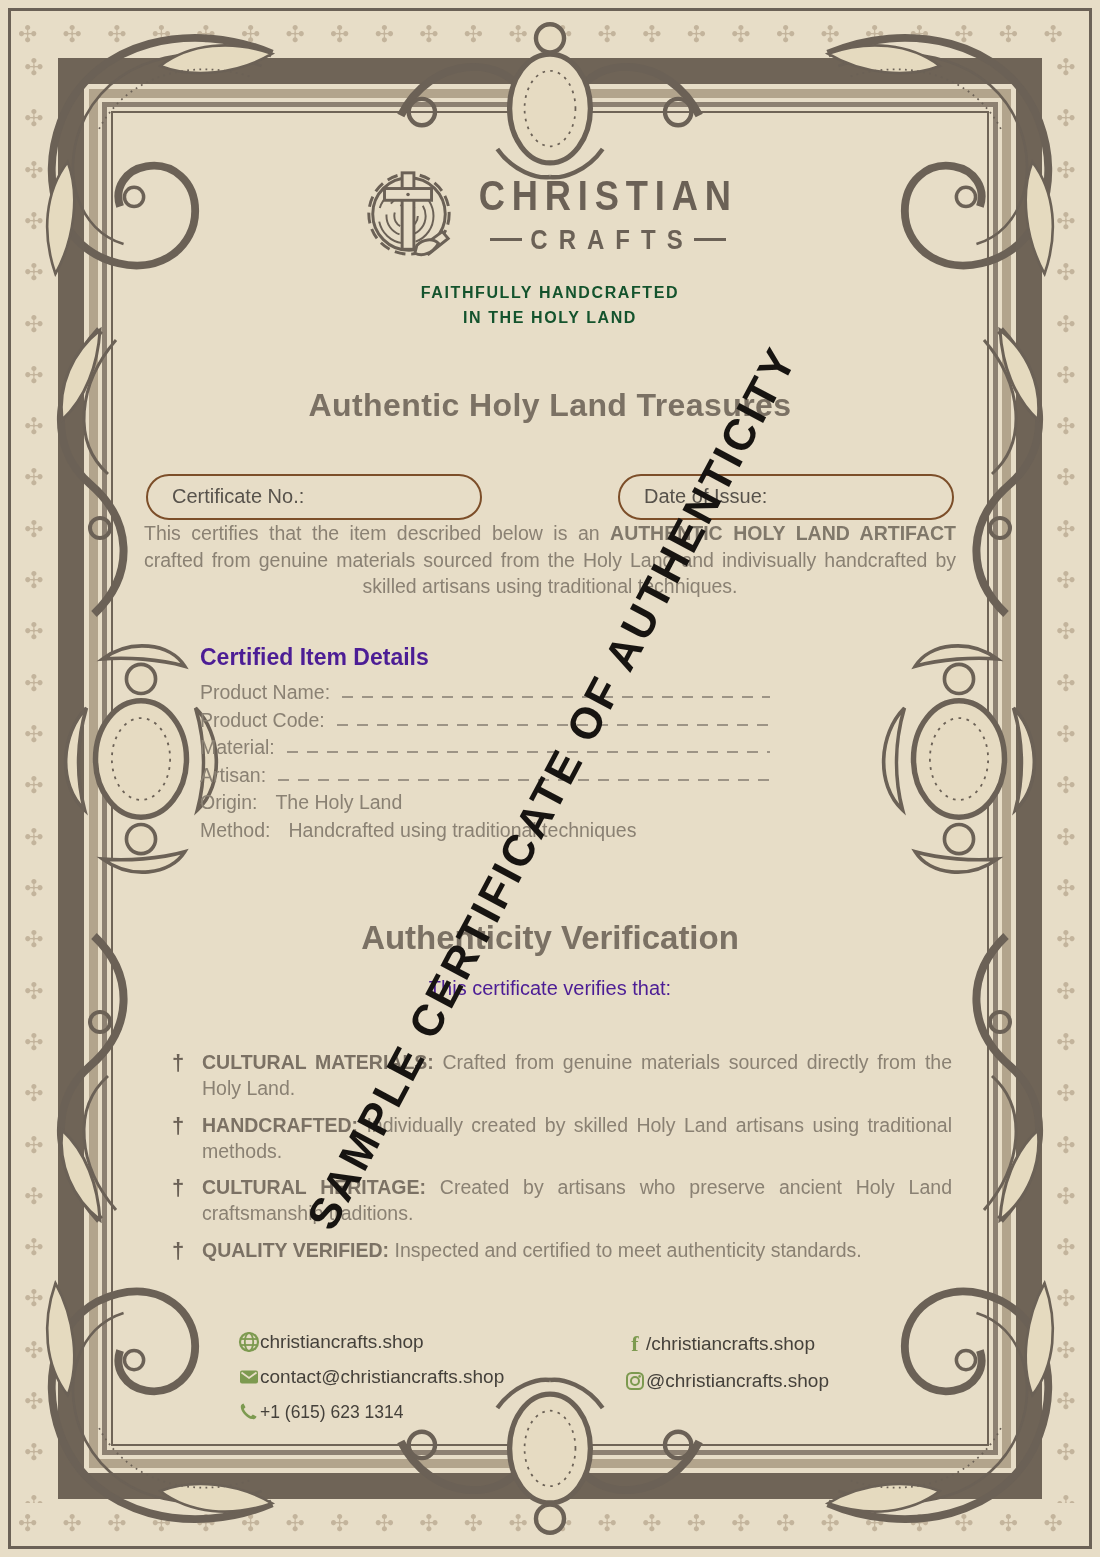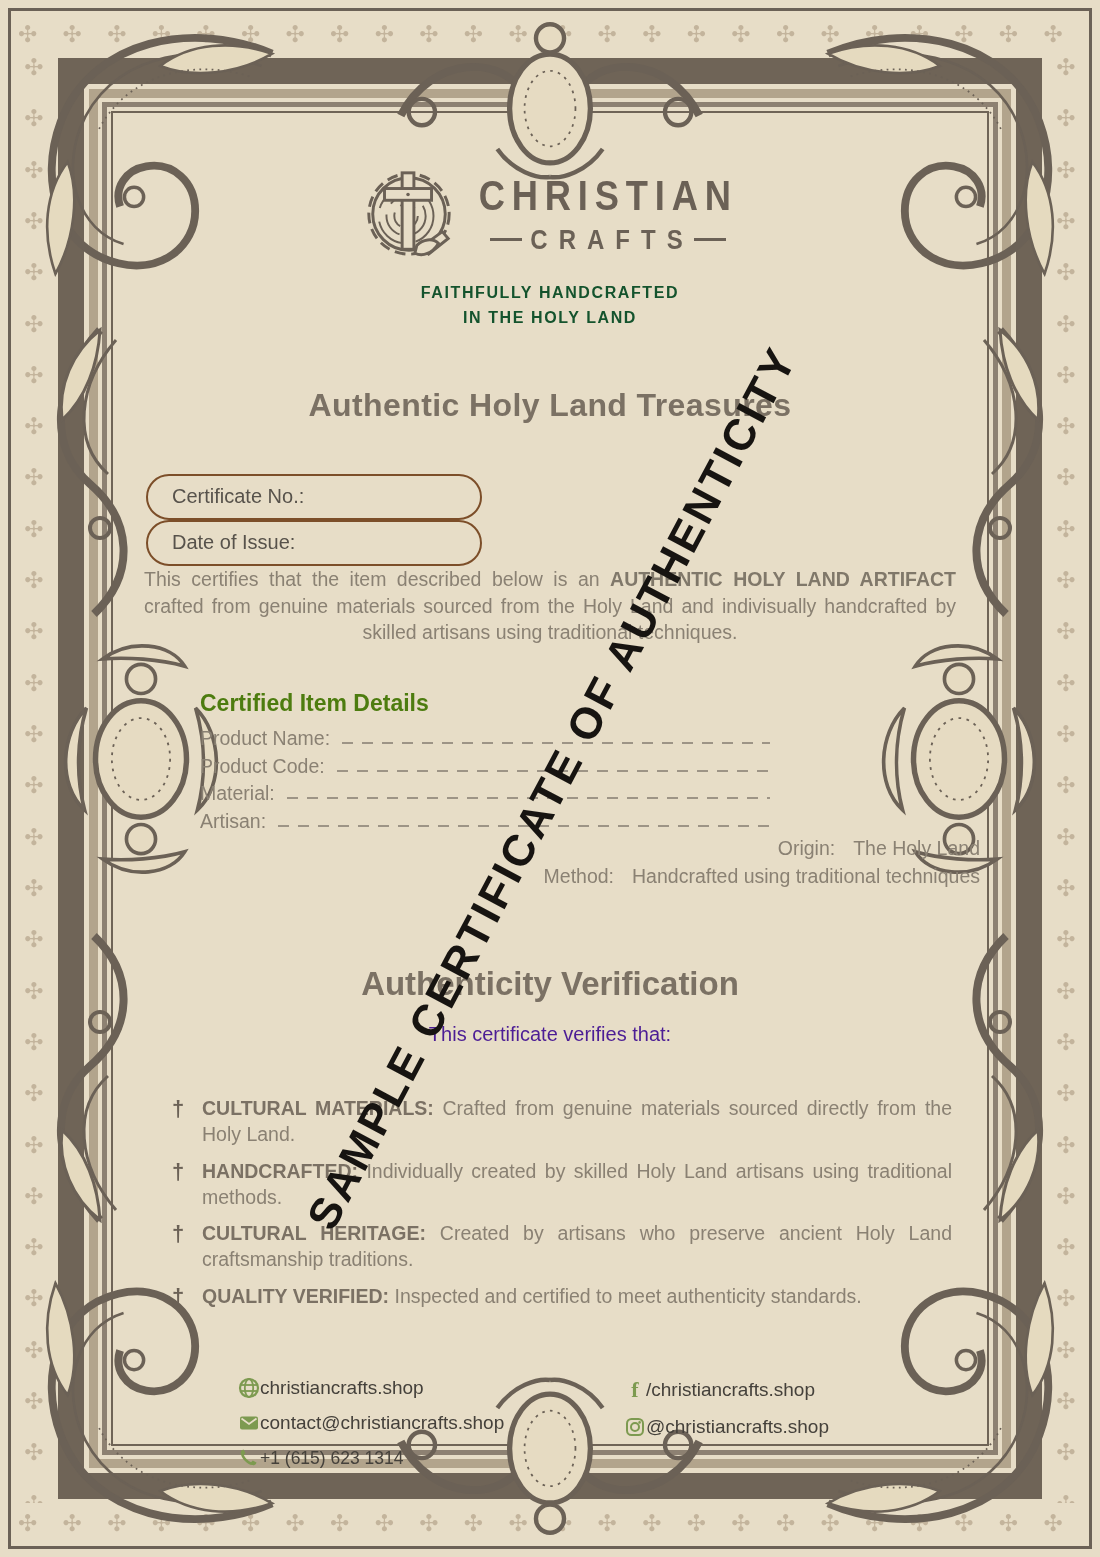--- a/index.html
+++ b/index.html
@@ -56,37 +56,37 @@
   .brand2 .d{width:32px; height:3px; background:#6b6156;}
   .brand2 .t{font-size:24px; font-weight:700; letter-spacing:11px; color:#6b6156;
              transform:scale(1,1.12); padding-left:8px;}
   .tagline{margin-top:15px; text-align:center; font-size:16px; font-weight:700;
            letter-spacing:1.6px; color:#14532d; line-height:1.55;}
 
   .title{margin-top:56px; font-size:32px; font-weight:700; color:#7b7164;
          letter-spacing:.4px;}
 
   .fields-row{display:flex; justify-content:space-between; width:100%;
-              padding:0 26px; margin-top:50px;flex-direction:column;}
+              padding:0 26px; margin-top:50px;}
   .field-box{width:336px; height:46px; border:2px solid #7c4e29; border-radius:24px;
              display:flex; align-items:center; padding-left:24px; font-size:20px;
              color:#57524b; background:transparent;}
 
   .intro{width:812px; font-size:19.5px; line-height:1.38;
          color:#8a8173; text-align:justify; text-align-last:center;}
   .intro b{color:#80786a; font-weight:700;}
 
   .details{width:100%; padding-left:80px; margin-top:44px; text-align:left;}
-  .details h2{font-size:23px; font-weight:700; color:#4d7c0f; margin-bottom:8px;}
+  .details h2{font-size:23px; font-weight:700; color:#4c1d95; margin-bottom:8px;}
   .drow{display:flex; align-items:center; width:570px; font-size:19.5px;
         color:#8a8173; line-height:27.5px;}
   .drow .lbl{white-space:nowrap; margin-right:12px;}
   .drow .dash{flex:1; height:2px; margin-top:8px;
         background:repeating-linear-gradient(90deg,#9d9486 0 11px,transparent 11px 20px);}
-  .drow.plain{width:auto;justify-content:flex-end;}
+  .drow.plain{width:auto;}
   .drow .val{margin-left:6px;}
 
   .verif-h{margin-top:75px; font-size:33px; font-weight:700; color:#7b7164;}
   .verif-s{margin-top:20px; font-size:20px; color:#4c1d95;}
 
   .checks{margin-top:50px; width:100%; padding:0 28px 0 50px; list-style:none;}
   .checks li{display:flex; gap:16px; margin-bottom:11px;}
   .checks .dag{flex:0 0 16px; font-weight:700; font-size:22px; color:#6b6156;
                line-height:1.2; text-align:center;}
   .checks .ct{font-size:19.5px; line-height:1.32; color:#8a8173; text-align:justify;}

